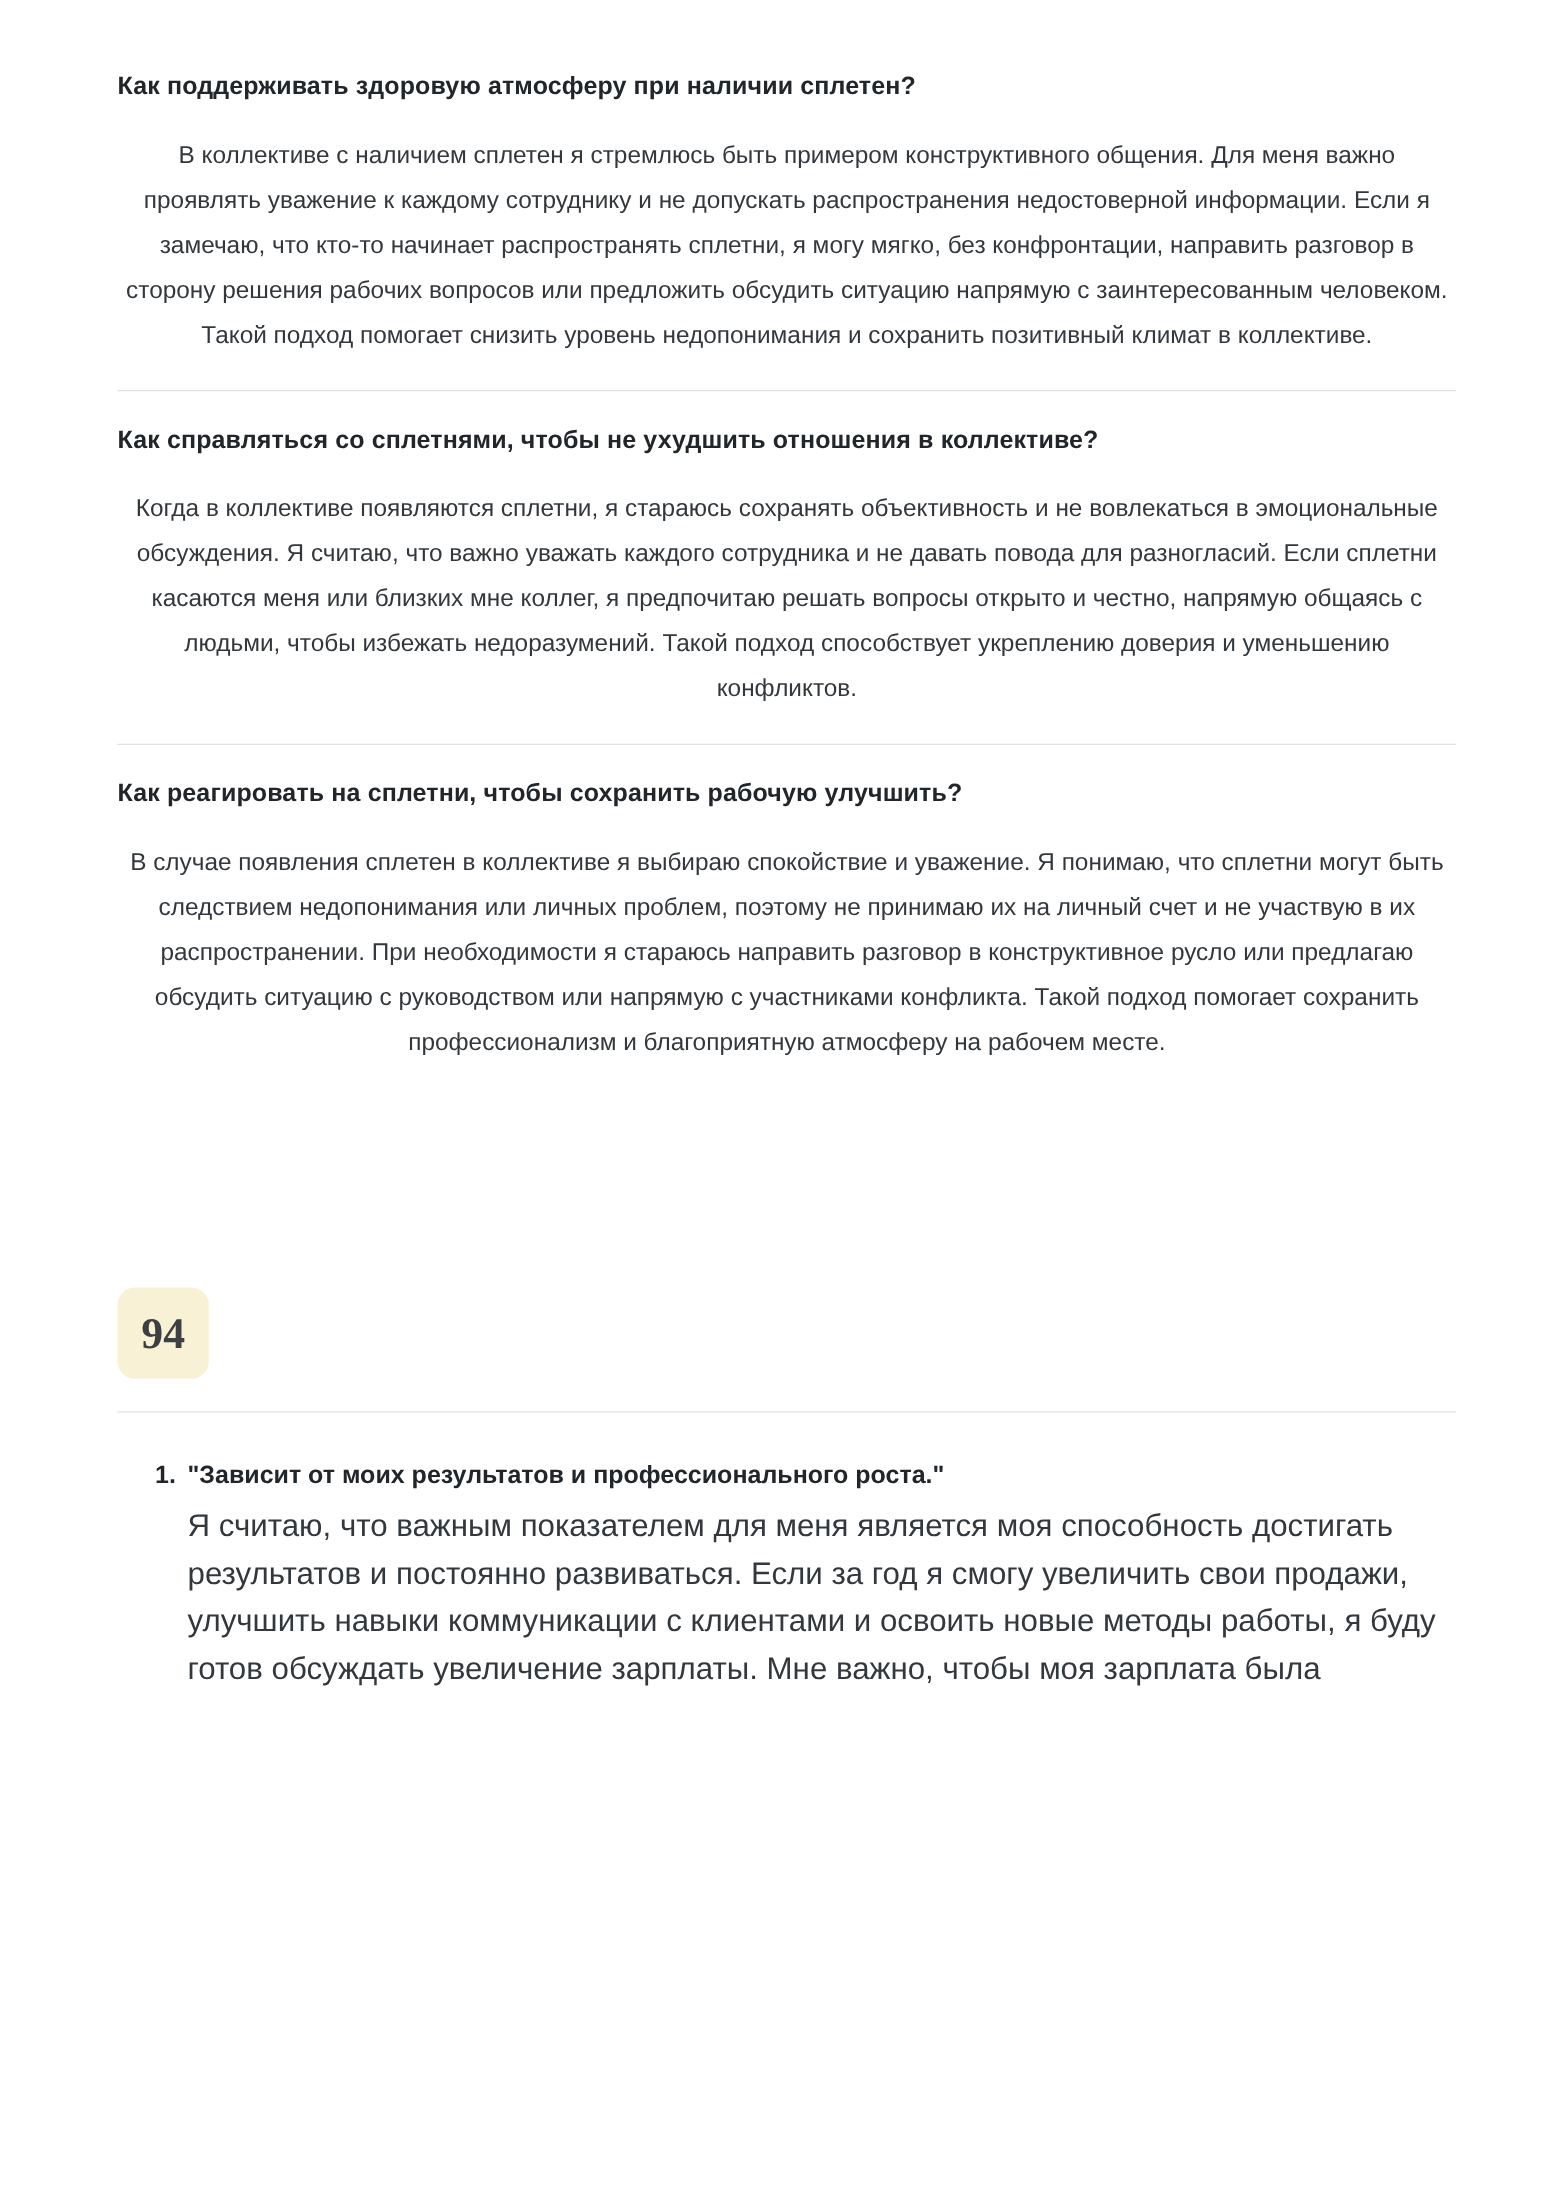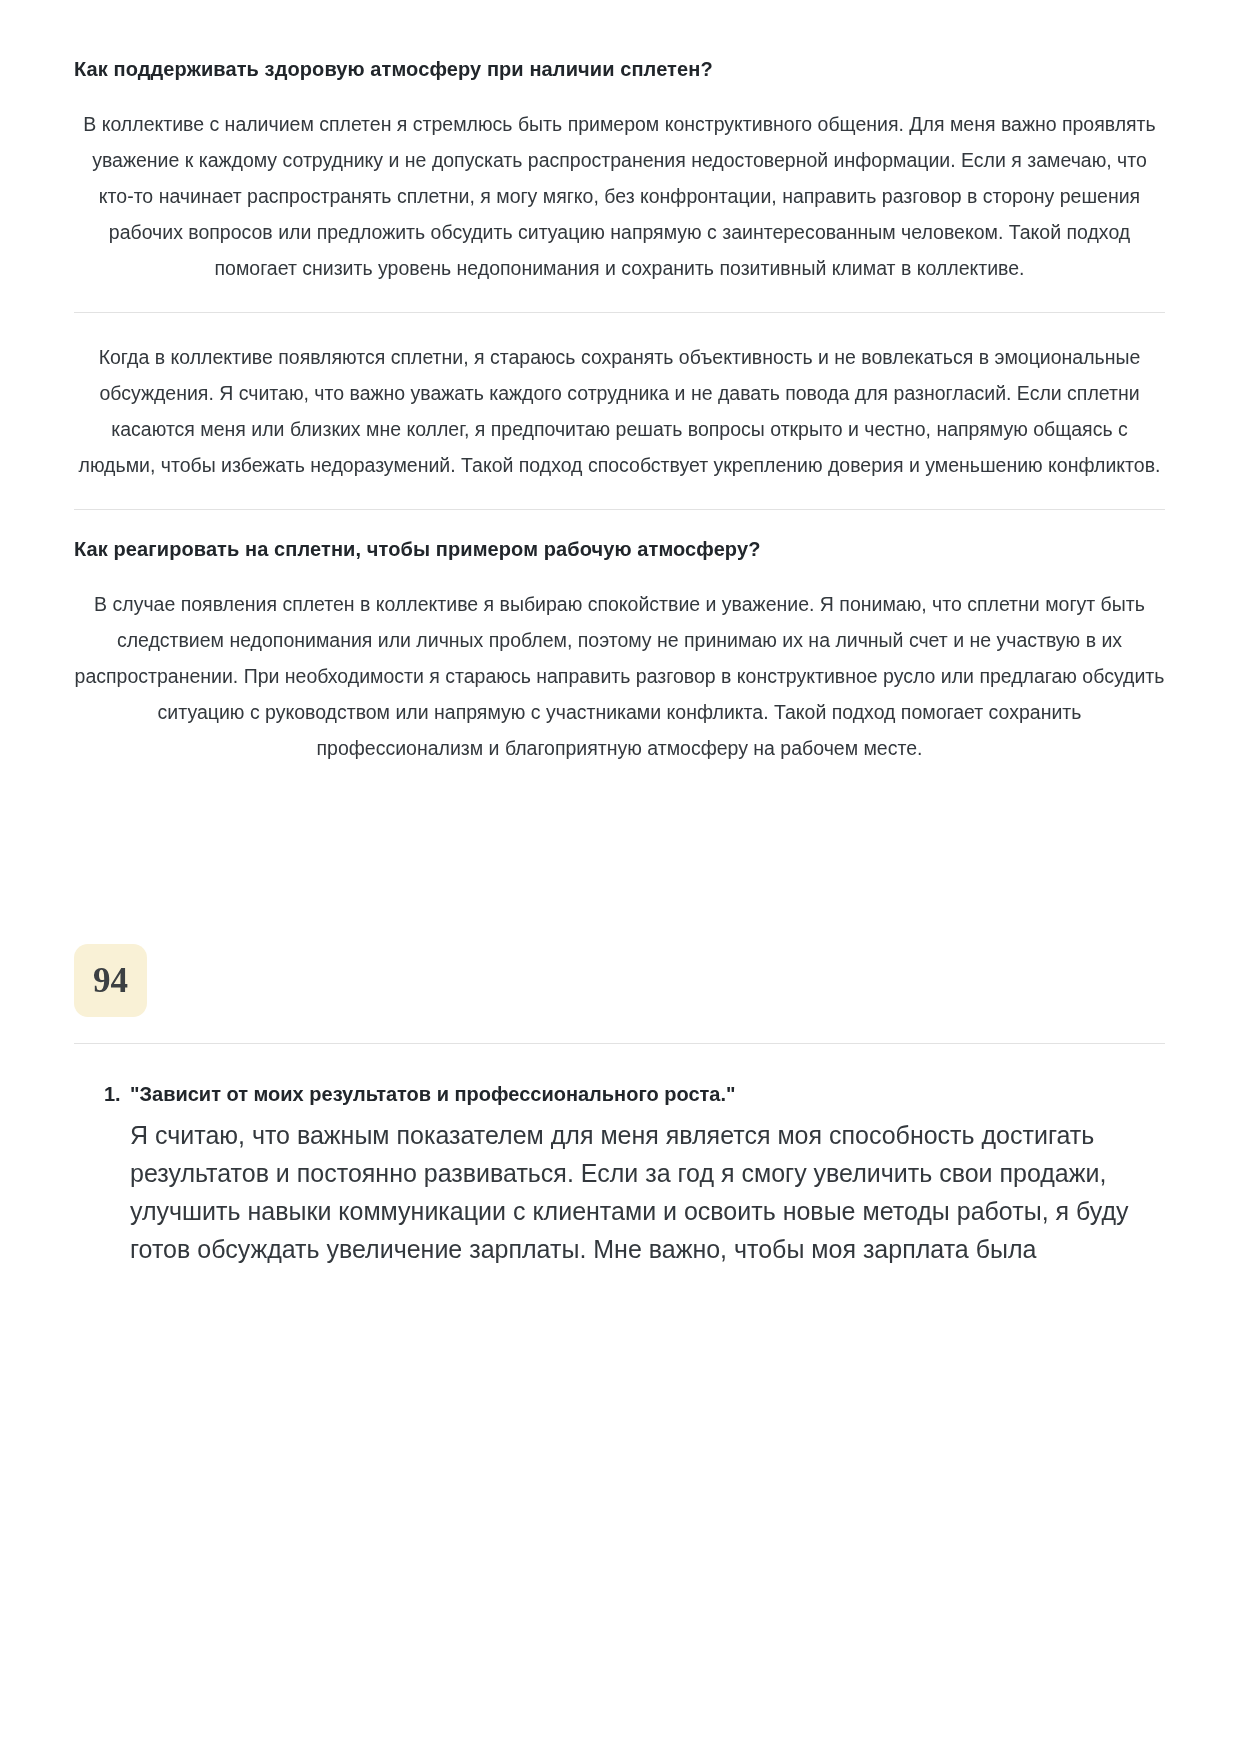--- a/index.html
+++ b/index.html
@@ -6,20 +6,21 @@
   html, body { background: #ffffff; }
 
   .page {
     position: relative;
     width: 1239px;
     height: 1753px;
     background: #ffffff;
     overflow: hidden;
     font-family: "Liberation Sans", sans-serif;
     color: #33383d;
+    padding-left: 20px;
   }
 
   .content { padding: 56px 74px 0 74px; }
 
   .qa-heading {
     font-size: 20px;
     font-weight: 700;
     line-height: 26px;
     color: #21262b;
     margin-bottom: 24px;
@@ -123,27 +124,28 @@
   <div class="content">
 
     <section>
       <h3 class="qa-heading">Как поддерживать здоровую атмосферу при наличии сплетен?</h3>
       <p class="qa-body">В коллективе с наличием сплетен я стремлюсь быть примером конструктивного общения. Для меня важно проявлять уважение к каждому сотруднику и не допускать распространения недостоверной информации. Если я замечаю, что кто-то начинает распространять сплетни, я могу мягко, без конфронтации, направить разговор в сторону решения рабочих вопросов или предложить обсудить ситуацию напрямую с заинтересованным человеком. Такой подход помогает снизить уровень недопонимания и сохранить позитивный климат в коллективе.</p>
     </section>
 
     <hr class="divider">
 
     <section>
+      <h3 class="qa-heading">Как справляться со сплетнями, чтобы не ухудшить отношения в коллективе?</h3>
       <p class="qa-body">Когда в коллективе появляются сплетни, я стараюсь сохранять объективность и не вовлекаться в эмоциональные обсуждения. Я считаю, что важно уважать каждого сотрудника и не давать повода для разногласий. Если сплетни касаются меня или близких мне коллег, я предпочитаю решать вопросы открыто и честно, напрямую общаясь с людьми, чтобы избежать недоразумений. Такой подход способствует укреплению доверия и уменьшению конфликтов.</p>
     </section>
 
     <hr class="divider">
 
     <section>
-      <h3 class="qa-heading">Как реагировать на сплетни, чтобы примером рабочую атмосферу?</h3>
+      <h3 class="qa-heading">Как реагировать на сплетни, чтобы сохранить рабочую улучшить?</h3>
       <p class="qa-body">В случае появления сплетен в коллективе я выбираю спокойствие и уважение. Я понимаю, что сплетни могут быть следствием недопонимания или личных проблем, поэтому не принимаю их на личный счет и не участвую в их распространении. При необходимости я стараюсь направить разговор в конструктивное русло или предлагаю обсудить ситуацию с руководством или напрямую с участниками конфликта. Такой подход помогает сохранить профессионализм и благоприятную атмосферу на рабочем месте.</p>
     </section>
 
     <div class="question-header">
       <div class="question-badge">94</div>
     </div>
 
     <hr class="title-divider">
 
     <div>

